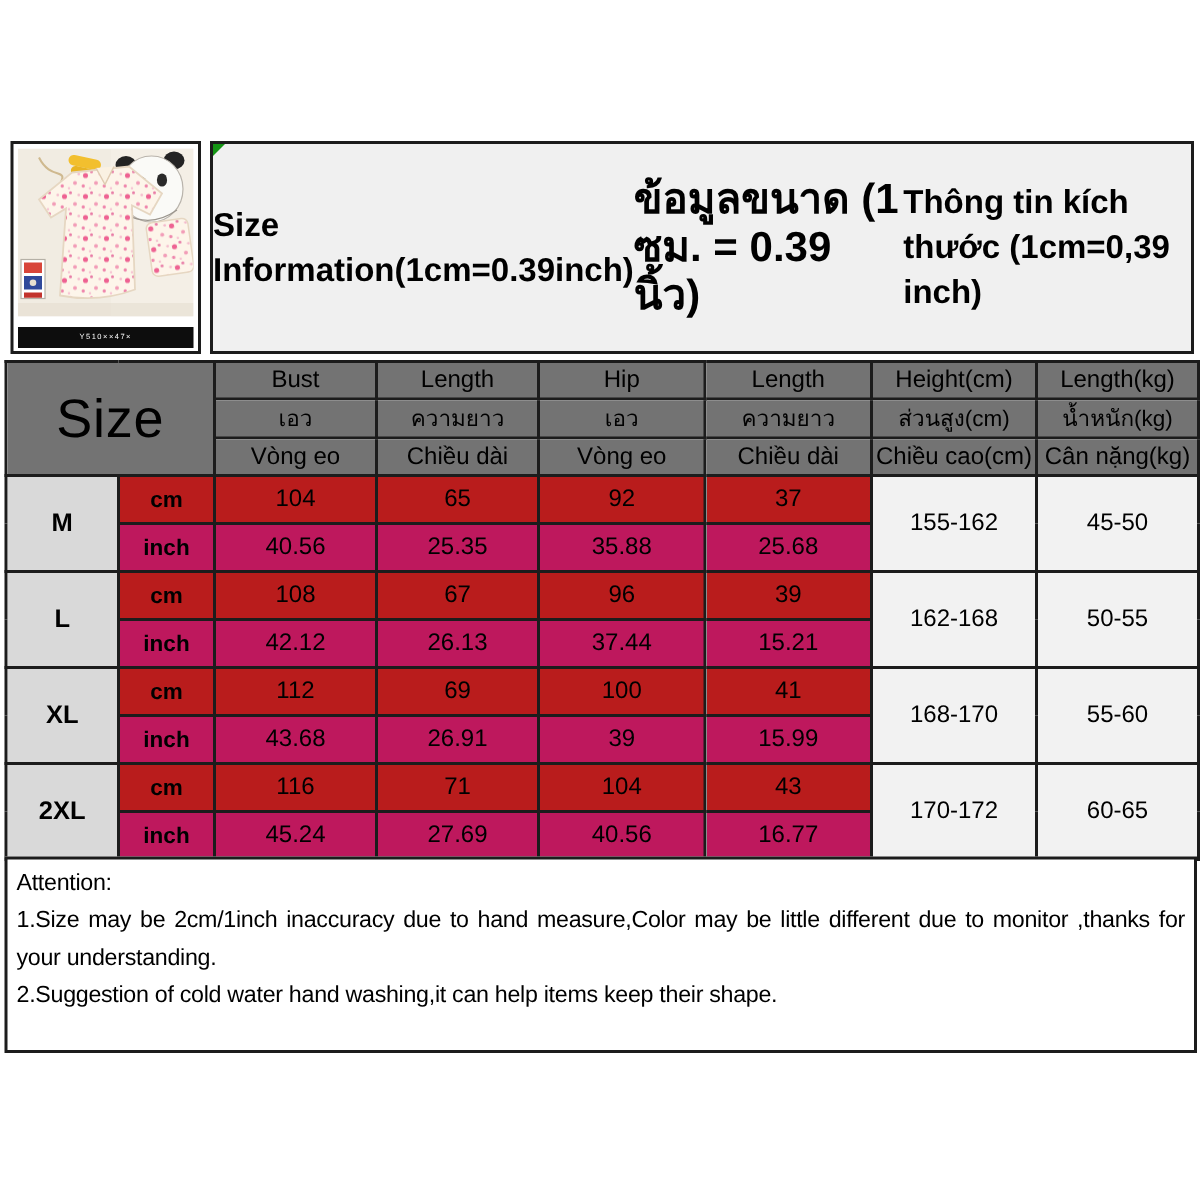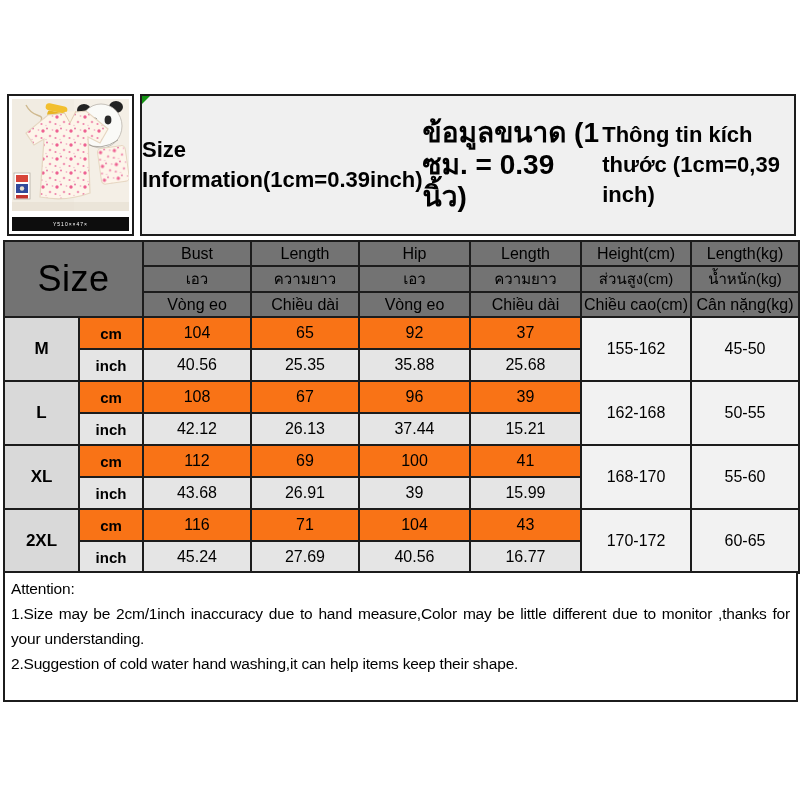--- a/index.html
+++ b/index.html
@@ -25,22 +25,22 @@
   
   table.size-table{position:absolute;left:3px;top:240px;width:795px;
                    border-collapse:collapse;table-layout:fixed;}
   .size-table th,.size-table td{border:2px solid #1c1c1c;text-align:center;
                    vertical-align:middle;padding:0;overflow:hidden;}
   .size-table tr.hr th{height:23px;background:#737373;font-weight:400;}
   .size-table .h-en{font-size:16px;}
   .size-table .h-th{font-size:15px;}
   .size-table .h-vi{font-size:16px;}
   .size-table th.size-big{background:#d9d9d9;font-size:36px;font-weight:700;letter-spacing:0.5px;}
-  .size-table tr.r-cm td{height:30px;background:#f97316;}
-  .size-table tr.r-inch td{height:30px;background:#e5e5e5;margin-left:40px;}
+  .size-table tr.r-cm td{height:30px;background:#b91c1c;}
+  .size-table tr.r-inch td{height:30px;background:#be185d;margin-left:40px;}
   .size-table tr.r-cm td.c-size{background:#d9d9d9;font-weight:700;font-size:17px;}
   .size-table td.c-unit{font-weight:700;font-size:15px;}
   .size-table td.val{font-size:16px;font-weight:400;}
   .size-table tr.r-cm td.c-merge{background:#f2f2f2;font-size:16px;font-weight:400;}
 
   
   .attention-box{position:absolute;left:3px;top:571px;width:795px;height:131px;
                  border:2px solid #1c1c1c;box-sizing:border-box;background:#ffffff;
                  padding:3px 6px 0 6px;}
   .attention-box p{margin:0;font-size:15.5px;letter-spacing:-0.2px;line-height:25px;}

